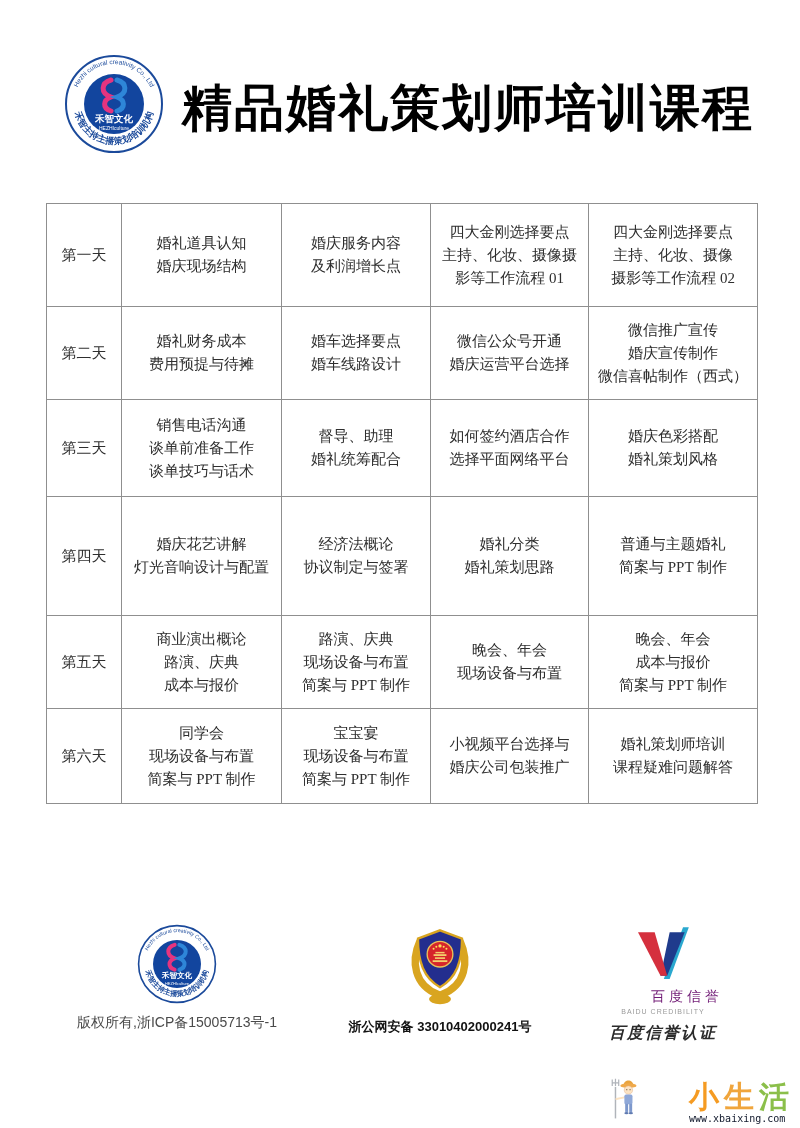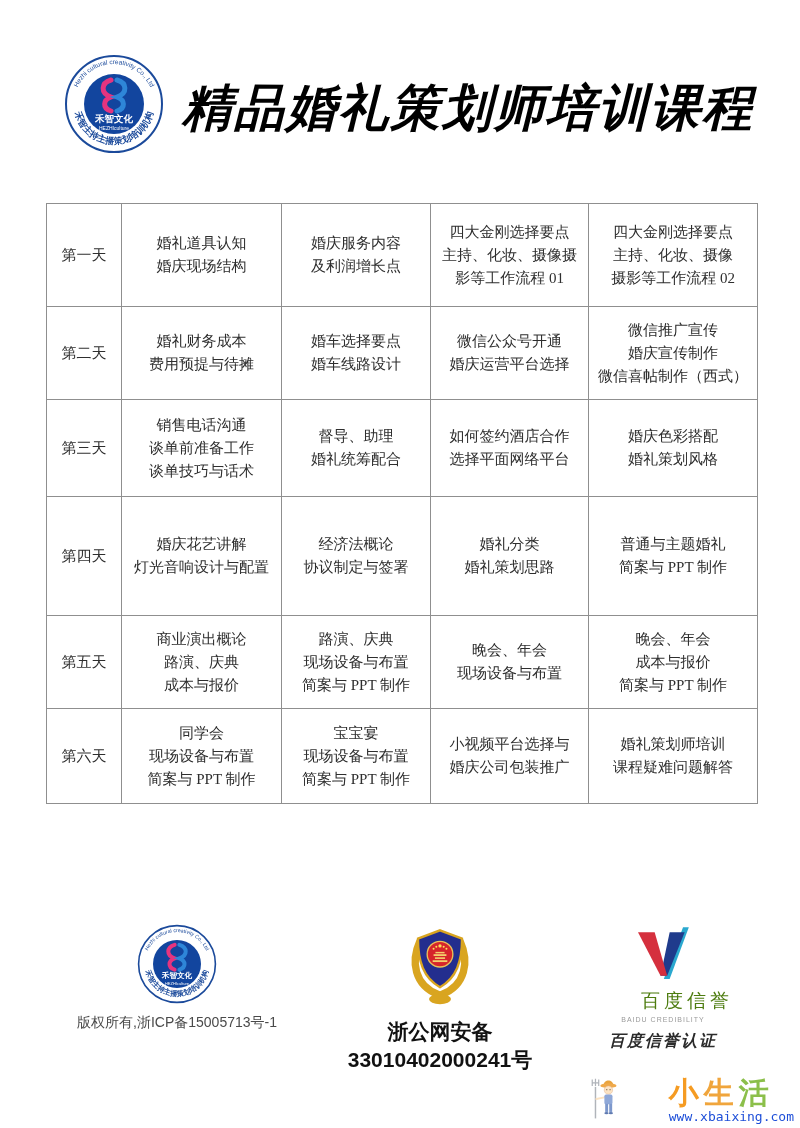--- a/index.html
+++ b/index.html
@@ -9,21 +9,21 @@
   }
 
   
   .header { position:absolute; top:42px; left:64px; width:694px; height:124px;
             display:flex; align-items:center; }
   .logo-badge { width:100px; height:100px; flex:0 0 auto; }
   .logo-badge svg { width:100px; height:100px; display:block; }
   .page-title {
     flex:1; text-align:center; margin:8px 0 0 14px;
     font-family:"Liberation Sans", sans-serif; font-weight:bold;
-    font-size:50px; letter-spacing:2px; color:#000;font-style:italic;
+    font-size:50px; letter-spacing:2px; color:#000;
   }
 
   
   .table-wrap { position:absolute; left:46px; top:203px; }
   table.course {
     border-collapse:collapse; table-layout:fixed; width:711px;
     color:#2e2e2e; font-family:"Liberation Serif", serif;
   }
   table.course th, table.course td {
     border:1px solid #8f8f8f; text-align:center; vertical-align:middle;
@@ -39,39 +39,39 @@
             text-align:center; }
   .f-block { display:flex; flex-direction:column; align-items:center; }
   .f-left  { width:250px; }
   .f-center{ width:240px; }
   .f-right { width:170px; }
   .f-left svg.small-logo { width:80px; height:80px; }
   .icp-text { margin-top:10px; font-family:"Liberation Sans",sans-serif;
               font-size:14px; color:#4a4a4a; }
   .f-center svg { width:66px; height:86px; }
   .police-text { margin-top:8px; font-family:"Liberation Sans",sans-serif;
-                 font-size:21px; font-weight:bold; color:#111; }
+                 font-size:13px; font-weight:bold; color:#111; }
   .f-right svg { width:60px; height:60px; }
   .baidu-title { margin-top:4px; font-family:"Liberation Sans",sans-serif;
-                 font-size:19px; color:#4d7c0f; letter-spacing:4px;margin-left:48px; }
+                 font-size:14px; color:#701a75; letter-spacing:4px;margin-left:48px; }
   .baidu-en { font-family:"Liberation Sans",sans-serif; font-size:7px;
               color:#9a9a9a; letter-spacing:1px; margin-top:2px; }
   .baidu-cert { margin-top:8px; font-family:"Liberation Sans",sans-serif;
                 font-size:16px; font-weight:bold; color:#2b2b2b; letter-spacing:2px;font-style:italic; }
 
   
   .watermark { position:absolute; right:6px; bottom:4px;
                display:flex; align-items:flex-end;gap:46px; }
   .wm-figure svg { width:34px; height:50px; display:block; }
   .wm-textcol { display:flex; flex-direction:column; align-items:flex-start; }
   .wm-chars { font-family:"Liberation Sans",sans-serif; font-weight:bold;
               font-size:30px; line-height:1; letter-spacing:5px; }
   .wm-c0 { color:#f59b22; } .wm-c1 { color:#f0a53c; } .wm-c2 { color:#8bbf4a; }
-  .wm-url { font-family:"DejaVu Sans Mono",monospace; font-size:13px;
-            color:#1d4ed8; margin-top:1px; }
+  .wm-url { font-family:"DejaVu Sans Mono",monospace; font-size:10px;
+            color:#0f172a; margin-top:1px; }
 </style>
 </head>
 <body>
 
 <div class="header">
   <div class="logo-badge">
     <svg viewBox="0 0 100 100">
       <circle cx="50" cy="50" r="48" fill="#ffffff" stroke="#1b4a9b" stroke-width="2"></circle>
       <path id="arcTopH" d="M 10,50 A 40,40 0 0 1 90,50" fill="none"></path>
       <path id="arcBotH" d="M 10,50 A 40,40 0 0 0 90,50" fill="none"></path>

